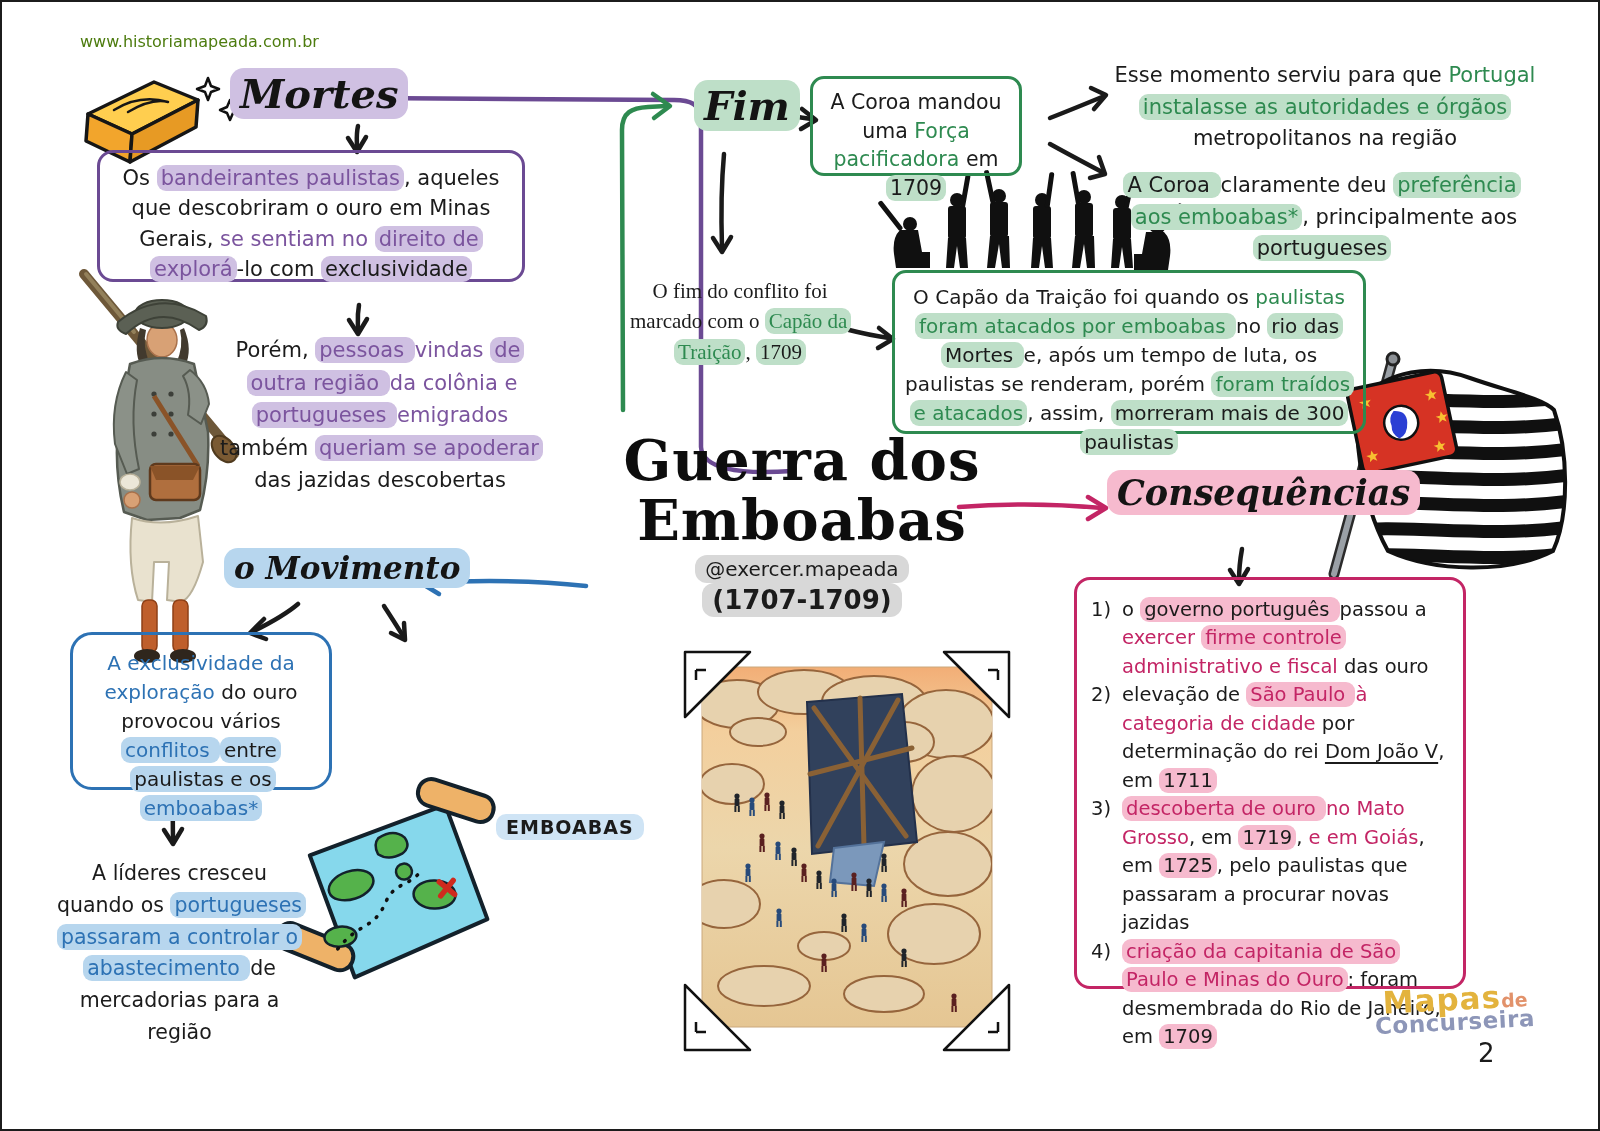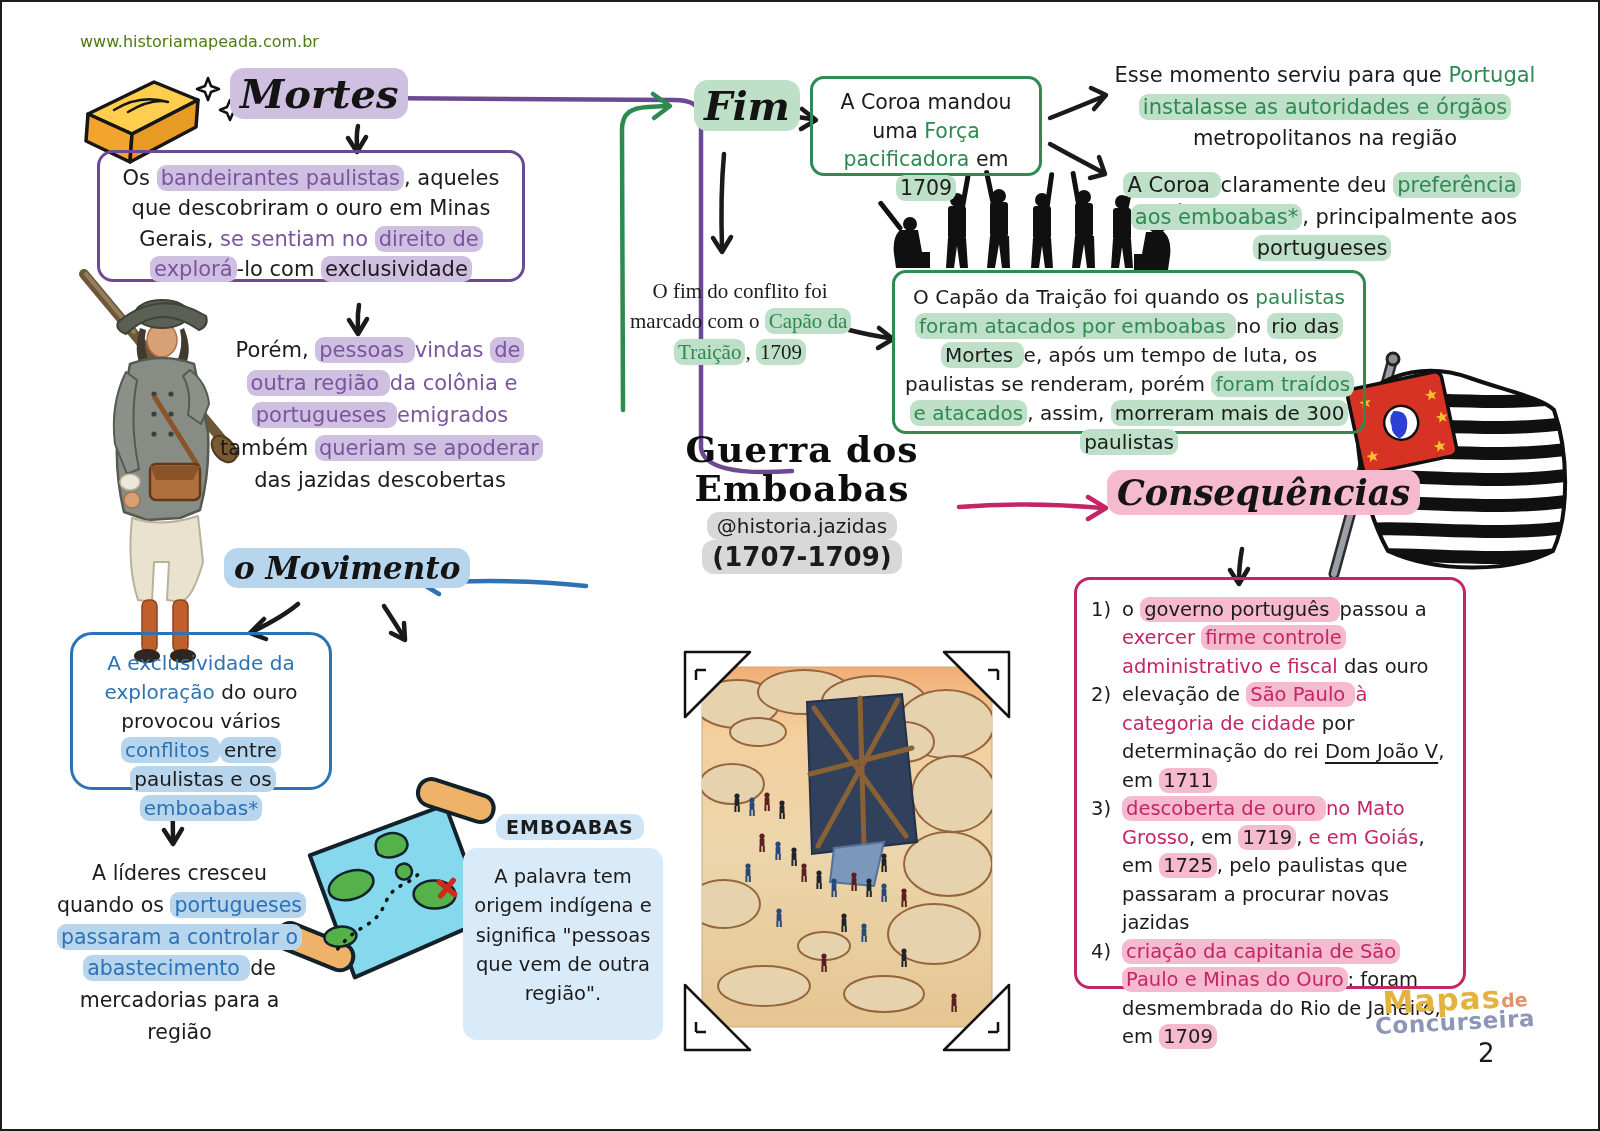--- a/index.html
+++ b/index.html
@@ -316,40 +316,39 @@
 
   <div class="box box-blue ctr" style="left:68px;top:630px;width:262px;height:158px;padding:14px 10px;font-size:20px;line-height:1.45;"><span class="t-b">A exclusividade da exploração </span><span>do ouro provocou vários </span><span class="t-b h-b">conflitos </span><span class="h-b">entre paulistas e os </span><span class="t-b h-b">emboabas*</span></div>
 
 
   <div class="abs ctr" style="left:55px;top:856px;width:245px;font-size:20.5px;line-height:1.55;"><span>A líderes cresceu quando os </span><span class="t-b h-b">portugueses passaram a controlar o abastecimento </span><span>de mercadorias para a região</span></div>
 
   <div class="abs" style="left:494px;top:814px;font-size:19px;font-weight:bold;letter-spacing:1px;">
     <span class="hl-head" style="background:#cfe4f5;border-radius:10px;">EMBOABAS</span>
   </div>
 
-  <div class="box fill-blue ctr" style="left:461px;top:846px;width:200px;height:192px;padding:14px 6px;font-size:19.5px;line-height:1.5;">A palavra tem origem indígena e significa "pessoas que vem de outra região".</div>
 
   <div class="abs ctr" style="left:600px;top:428px;width:400px;">
-    <div style="font-family:'DejaVu Serif',serif;font-weight:900;font-size:36px;line-height:1.08;letter-spacing:1px;color:#0d0d0d;">
+    <div style="font-family:'DejaVu Serif',serif;font-weight:900;font-size:56px;line-height:1.08;letter-spacing:1px;color:#0d0d0d;">
       <div>Guerra dos</div>
       <div>Emboabas</div>
     </div>
     <div style="margin-top:6px;font-size:20px;">
-      <span class="hl-head" style="background:#d8d8d8;border-radius:12px;">@historia.jazidas</span>
+      <span class="hl-head" style="background:#d8d8d8;border-radius:12px;">@exercer.mapeada</span>
     </div>
     <div style="margin-top:4px;font-size:26px;font-weight:bold;">
       <span class="hl-head" style="background:#d8d8d8;border-radius:12px;">(1707-1709)</span>
     </div>
   </div>
 
   <div class="abs script" style="left:692px;top:80px;font-size:40px;">
     <span class="hl-head" style="background:#bedfc8;">Fim</span>
   </div>
 
-  <div class="box box-green ctr" style="left:808px;top:74px;width:232px;height:100px;padding:9px 8px;font-size:20.5px;line-height:1.4;text-align:center;"><span>A Coroa mandou uma </span><span class="t-g">Força pacificadora </span><span>em </span><span class="h-g">1709</span></div>
+  <div class="box box-green ctr" style="left:808px;top:74px;width:212px;height:100px;padding:9px 8px;font-size:20.5px;line-height:1.4;text-align:center;"><span>A Coroa mandou uma </span><span class="t-g">Força pacificadora </span><span>em </span><span class="h-g">1709</span></div>
 
   <div class="abs ctr" style="left:628px;top:274px;width:220px;font-size:21px;line-height:1.45;font-family:Liberation Serif, serif;"><span>O fim do conflito foi marcado com o </span><span class="t-g h-g">Capão da Traição</span><span>, </span><span class="h-g">1709</span></div>
 
   <div class="abs ctr" style="left:1115px;top:168px;width:410px;font-size:21px;line-height:1.5;"><span class="h-g">A Coroa </span><span>claramente deu </span><span class="t-g h-g">preferência aos emboabas*</span><span>, principalmente aos </span><span class="h-g">portugueses</span></div>
 
   <div class="abs ctr" style="left:1108px;top:58px;width:430px;font-size:21px;line-height:1.5;"><span>Esse momento serviu para que </span><span class="t-g">Portugal </span><span class="t-g h-g">instalasse as autoridades e órgãos </span><span>metropolitanos na região</span></div>
 
   <div class="box box-green ctr" style="left:890px;top:268px;width:474px;height:164px;padding:10px 10px;font-size:20px;line-height:1.45;"><span>O Capão da Traição foi quando os </span><span class="t-g">paulistas </span><span class="t-g h-g">foram atacados por emboabas </span><span>no </span><span class="h-g">rio das Mortes </span><span>e, após um tempo de luta, os paulistas se renderam, porém </span><span class="t-g h-g">foram traídos e atacados</span><span>, assim, </span><span class="h-g">morreram mais de 300 paulistas</span></div>
 
   <div class="abs script" style="left:1105px;top:470px;font-size:35px;">

